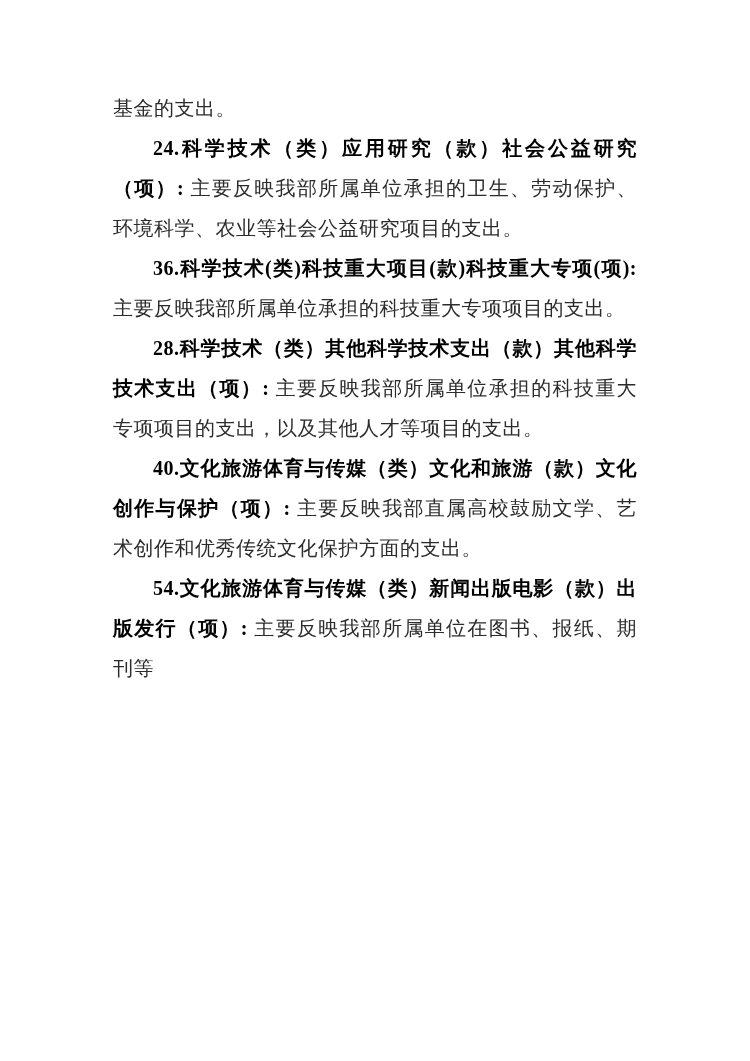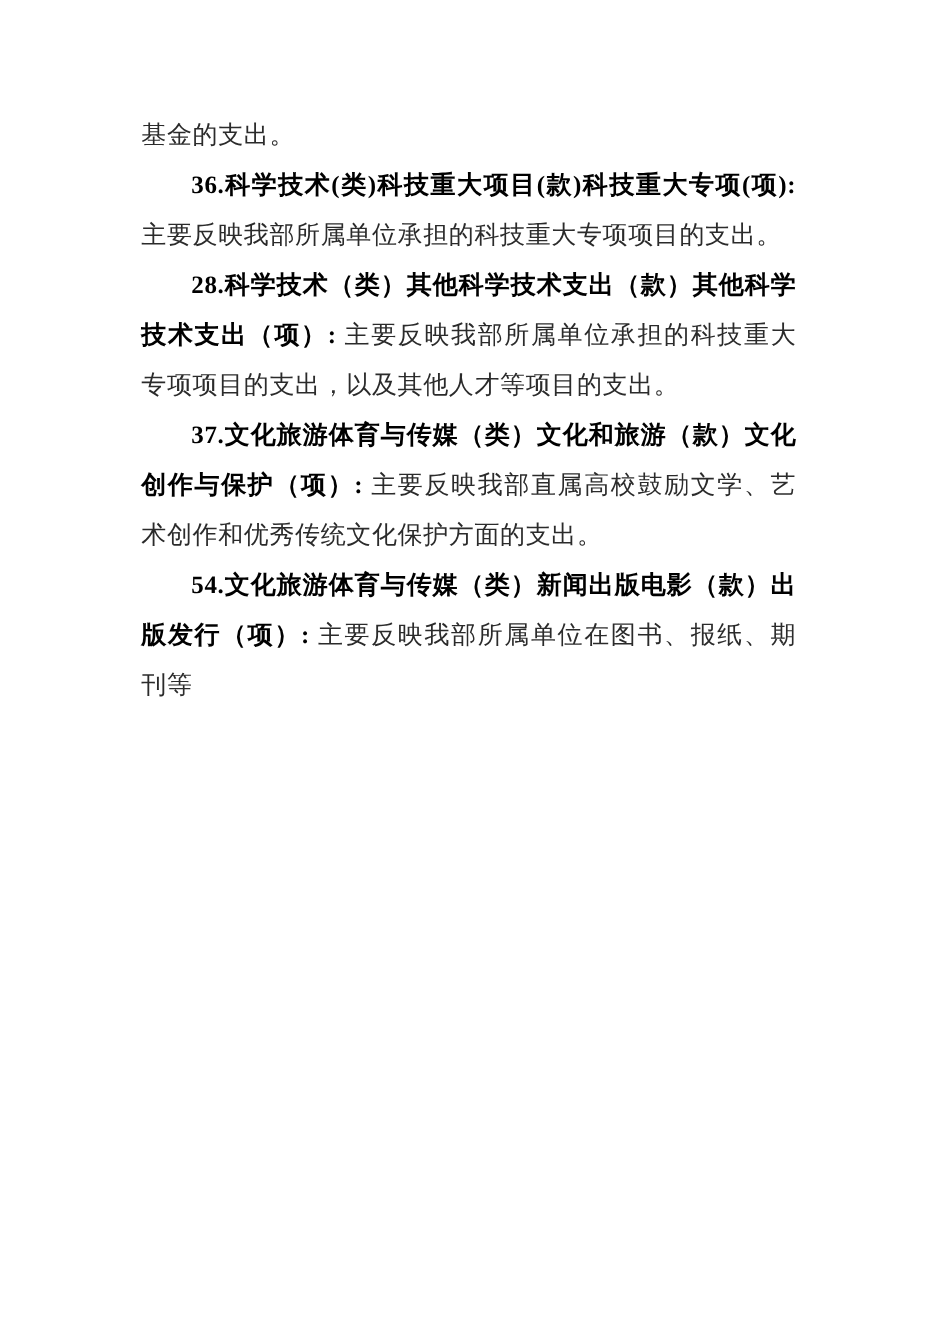--- a/index.html
+++ b/index.html
@@ -54,19 +54,20 @@
     color: var(--pagenum-text, #33363f);
     line-height: 16px;
   }
 </style>
 </head>
 <body>
 
 <div class="page">
   <div class="content" id="paragraphs">
       <p><span class="seg-normal">基金的支出。</span></p>
+      <p class="indent"><span class="seg-bold">24.科学技术（类）应用研究（款）社会公益研究（项）:</span><span class="seg-normal"> 主要反映我部所属单位承担的卫生、劳动保护、环境科学、农业等社会公益研究项目的支出。</span></p>
       <p class="indent"><span class="seg-bold">36.科学技术(类)科技重大项目(款)科技重大专项(项):</span><span class="seg-normal"> 主要反映我部所属单位承担的科技重大专项项目的支出。</span></p>
       <p class="indent"><span class="seg-bold">28.科学技术（类）其他科学技术支出（款）其他科学技术支出（项）:</span><span class="seg-normal"> 主要反映我部所属单位承担的科技重大专项项目的支出，以及其他人才等项目的支出。</span></p>
-      <p class="indent"><span class="seg-bold">37.文化旅游体育与传媒（类）文化和旅游（款）文化创作与保护（项）:</span><span class="seg-normal"> 主要反映我部直属高校鼓励文学、艺术创作和优秀传统文化保护方面的支出。</span></p>
+      <p class="indent"><span class="seg-bold">40.文化旅游体育与传媒（类）文化和旅游（款）文化创作与保护（项）:</span><span class="seg-normal"> 主要反映我部直属高校鼓励文学、艺术创作和优秀传统文化保护方面的支出。</span></p>
       <p class="indent"><span class="seg-bold">54.文化旅游体育与传媒（类）新闻出版电影（款）出版发行（项）:</span><span class="seg-normal"> 主要反映我部所属单位在图书、报纸、期刊等</span></p>
     </div>
   <div class="page-number">61</div>
 </div>
 
 </body></html>

